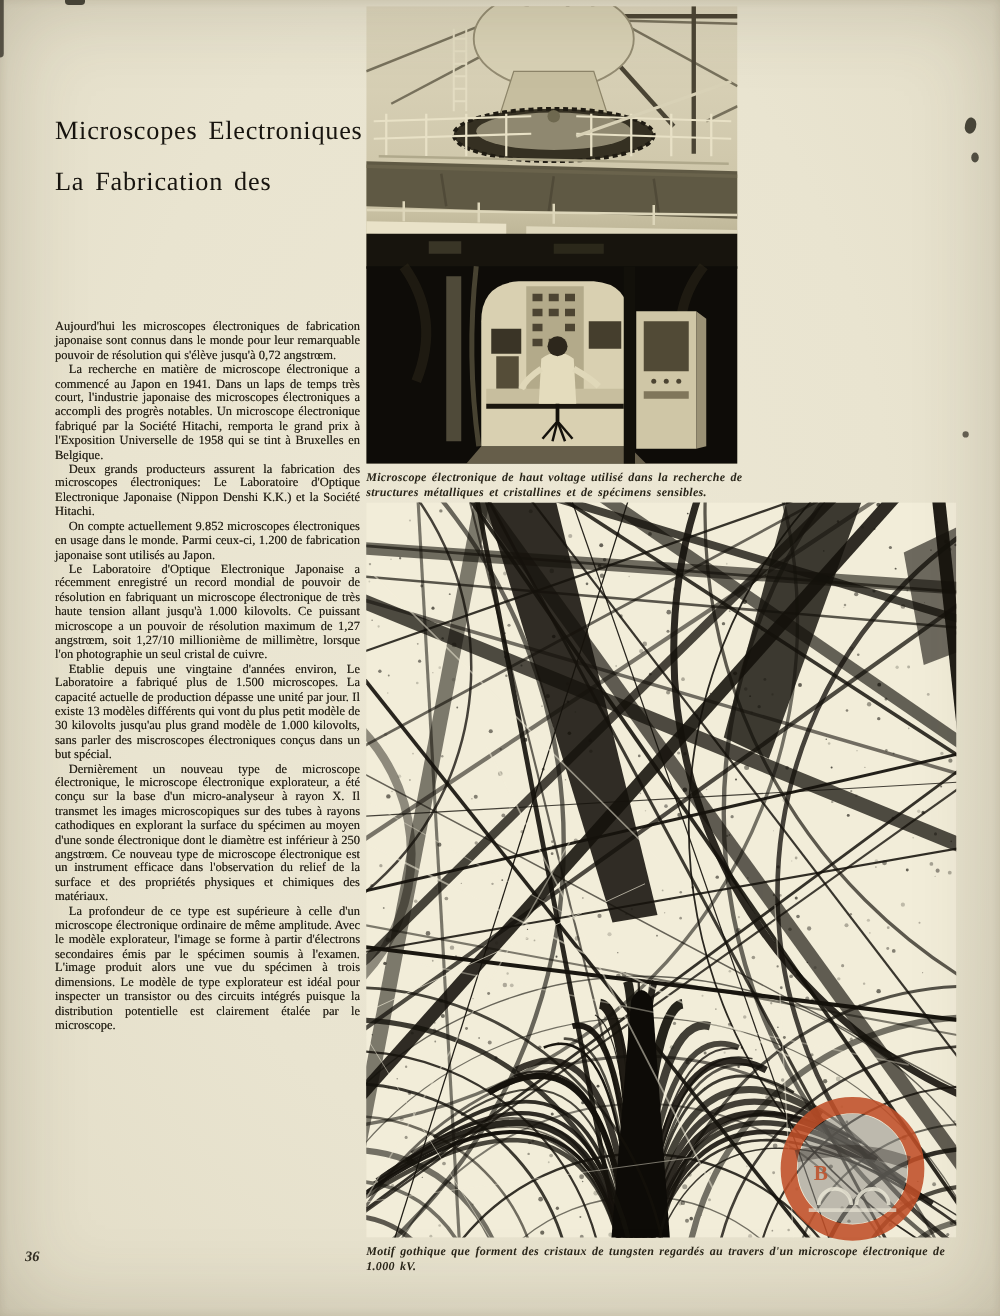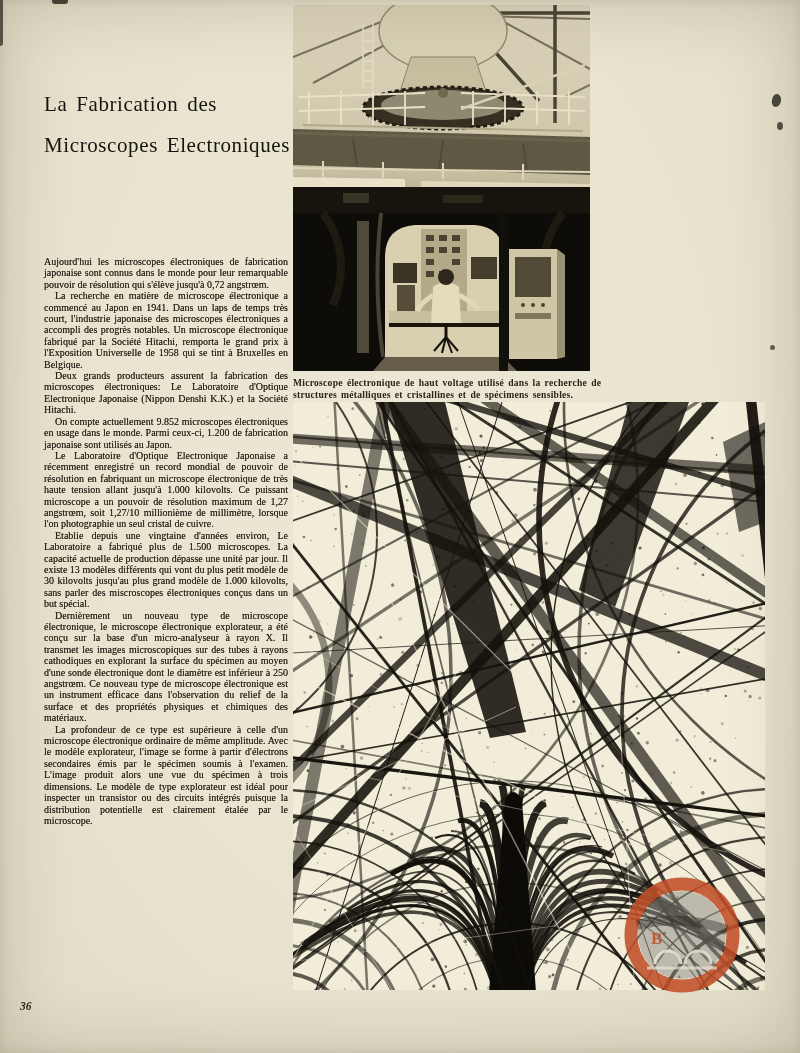--- a/index.html
+++ b/index.html
@@ -27,41 +27,41 @@
   .body-text p{margin:0;text-indent:11px;}
   .body-text p:first-child{text-indent:0;}
   .page-number{
     position:absolute;left:20px;top:1000px;z-index:5;
     font-style:italic;font-weight:bold;font-size:11.5px;color:#2e2a20;
   }
   .fig{position:absolute;z-index:5;}
   .fig svg{display:block;}
   .caption{
     position:absolute;z-index:5;
-    font-weight:bold;font-size:9.6px;line-height:11.5px;
+    font-style:italic;font-weight:bold;font-size:9.6px;line-height:11.5px;
     color:#292519;letter-spacing:.25px;word-spacing:1.5px;
   }
   .cap-top{left:293px;top:377px;width:312px;}
   .cap-bottom{left:293px;top:996px;width:472px;}
   .stamp{position:absolute;left:617px;top:870px;width:130px;height:130px;z-index:60;}
   .artifact{position:absolute;background:#2d2a20;z-index:45;}
   .art-left-sliver{left:0;top:0;width:3px;height:46px;opacity:.75;border-radius:0 0 3px 0;}
   .art-top-mark{left:52px;top:0;width:16px;height:4px;opacity:.85;border-radius:0 0 3px 3px;}
   .art-speck1{left:772px;top:94px;width:9px;height:13px;opacity:.85;border-radius:45% 55% 50% 50%;transform:rotate(14deg);}
   .art-speck2{left:777px;top:122px;width:6px;height:8px;opacity:.8;border-radius:50%;}
   .art-speck3{left:770px;top:345px;width:5px;height:5px;opacity:.7;border-radius:50%;}
 </style>
 </head>
 <body>
 
 <div class="page">
 
   <h1 class="title">
+    <span>Microscopes Electroniques</span>
     <span>La Fabrication des</span>
-    <span>Microscopes Electroniques</span>
   </h1>
 
   <div class="body-text" lang="fr">
       <p class="para">Aujourd'hui les microscopes électroniques de fabrication japonaise sont connus dans le monde pour leur remarquable pouvoir de résolution qui s'élève jusqu'à 0,72 angstrœm.</p>
       <p class="para">La recherche en matière de microscope électronique a commencé au Japon en 1941. Dans un laps de temps très court, l'industrie japonaise des microscopes électroniques a accompli des progrès notables. Un microscope électronique fabriqué par la Société Hitachi, remporta le grand prix à l'Exposition Universelle de 1958 qui se tint à Bruxelles en Belgique.</p>
       <p class="para">Deux grands producteurs assurent la fabrication des microscopes électroniques: Le Laboratoire d'Optique Electronique Japonaise (Nippon Denshi K.K.) et la Société Hitachi.</p>
       <p class="para">On compte actuellement 9.852 microscopes électroniques en usage dans le monde. Parmi ceux-ci, 1.200 de fabrication japonaise sont utilisés au Japon.</p>
       <p class="para">Le Laboratoire d'Optique Electronique Japonaise a récemment enregistré un record mondial de pouvoir de résolution en fabriquant un microscope électronique de très haute tension allant jusqu'à 1.000 kilovolts. Ce puissant microscope a un pouvoir de résolution maximum de 1,27 angstrœm, soit 1,27/10 millionième de millimètre, lorsque l'on photographie un seul cristal de cuivre.</p>
       <p class="para">Etablie depuis une vingtaine d'années environ, Le Laboratoire a fabriqué plus de 1.500 microscopes. La capacité actuelle de production dépasse une unité par jour. Il existe 13 modèles différents qui vont du plus petit modèle de 30 kilovolts jusqu'au plus grand modèle de 1.000 kilovolts, sans parler des miscroscopes électroniques conçus dans un but spécial.</p>
       <p class="para">Dernièrement un nouveau type de microscope électronique, le microscope électronique explorateur, a été conçu sur la base d'un micro-analyseur à rayon X. Il transmet les images microscopiques sur des tubes à rayons cathodiques en explorant la surface du spécimen au moyen d'une sonde électronique dont le diamètre est inférieur à 250 angstrœm. Ce nouveau type de microscope électronique est un instrument efficace dans l'observation du relief de la surface et des propriétés physiques et chimiques des matériaux.</p>
@@ -735,20 +735,21 @@
         <circle cx="256.3" cy="383.6" r="0.43" fill="#14110b" opacity="0.23"></circle>
         <circle cx="421.4" cy="252.5" r="1.13" fill="#14110b" opacity="0.55"></circle>
         <circle cx="366.0" cy="38.7" r="0.54" fill="#14110b" opacity="0.69"></circle>
         <circle cx="104.2" cy="468.7" r="0.90" fill="#14110b" opacity="0.63"></circle>
         <circle cx="347.7" cy="495.3" r="1.72" fill="#14110b" opacity="0.49"></circle>
         <circle cx="173.2" cy="480.1" r="1.26" fill="#14110b" opacity="0.62"></circle>
         <circle cx="238.7" cy="328.2" r="0.57" fill="#14110b" opacity="0.24"></circle>
       </svg>
   </div>
 
+  <div class="caption cap-bottom">Motif gothique que forment des cristaux de tungsten regardés au travers d'un microscope électronique de 1.000 kV.</div>
 
   <div class="stamp">
     <svg viewBox="0 0 130 130" width="130" height="130">
       <circle cx="65" cy="65" r="44" fill="#8c8b85" opacity="0.52"></circle>
       <circle cx="65" cy="65" r="51" fill="none" stroke="#bf4f28" stroke-width="13" opacity="0.88"></circle>
       <path d="M20 55 Q65 44 110 60" stroke="#2a2620" stroke-width="10" fill="none" opacity="0.4"></path>
       <path d="M38 94 A13 13 0 0 1 64 94" fill="none" stroke="#e8e4d4" stroke-width="3" opacity="0.85"></path>
       <path d="M68 94 A13 13 0 0 1 94 94" fill="none" stroke="#e8e4d4" stroke-width="3" opacity="0.85"></path>
       <line x1="30" y1="98" x2="100" y2="98" stroke="#e8e4d4" stroke-width="3" opacity="0.7"></line>
       <text x="34" y="74" font-family="Liberation Serif, serif" font-size="17" font-weight="bold" fill="#bf4f28" opacity="0.85">B</text>

